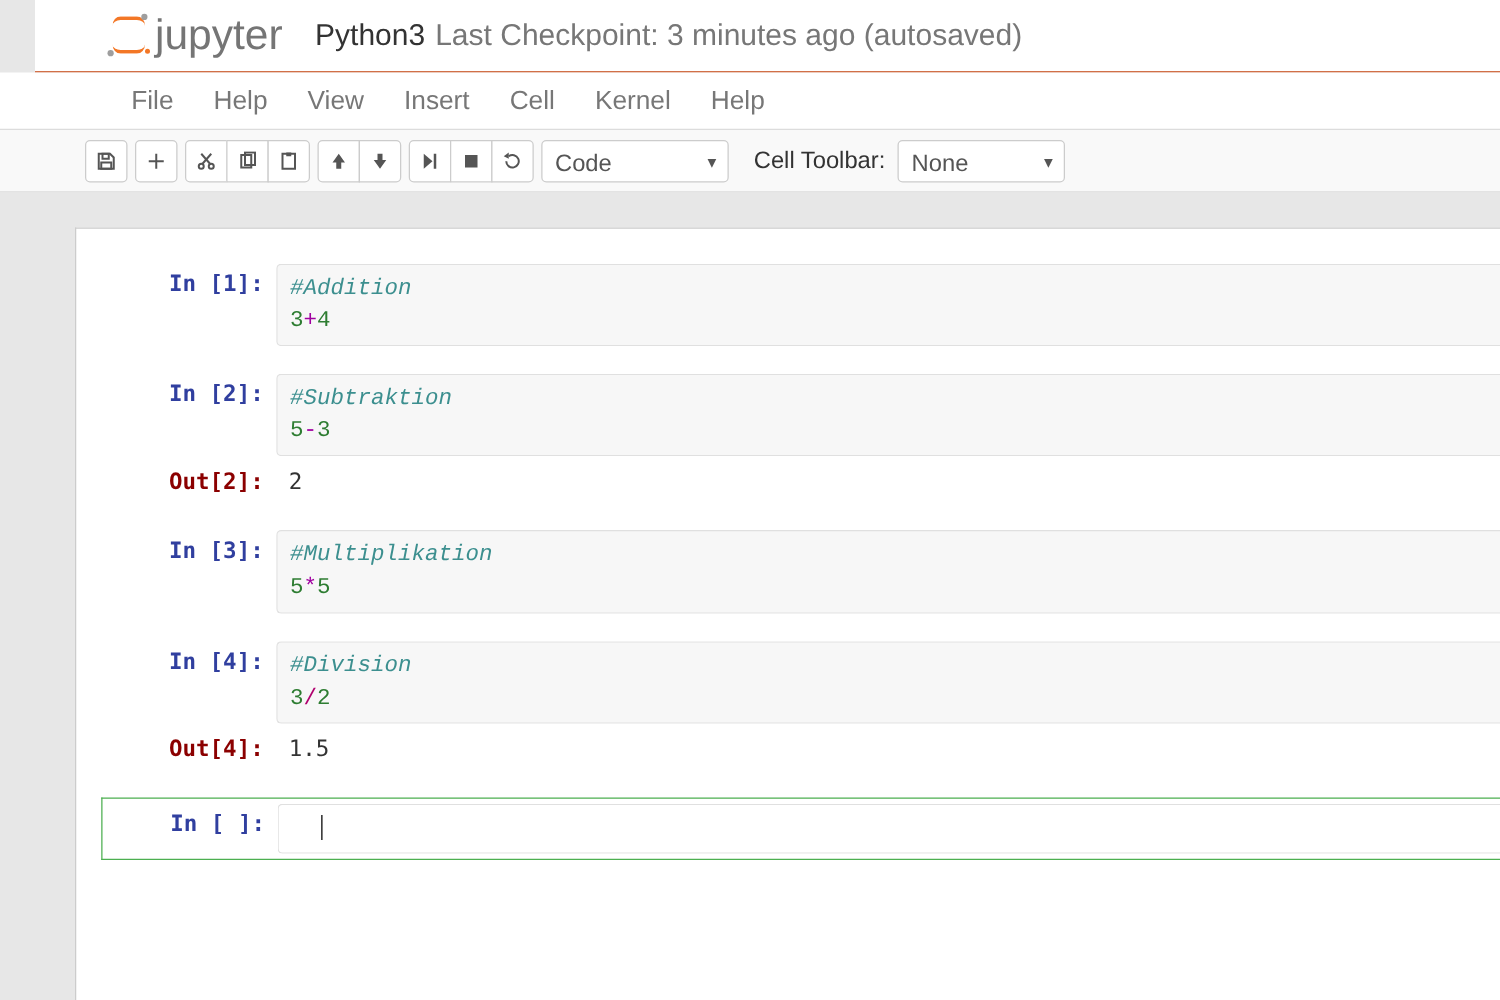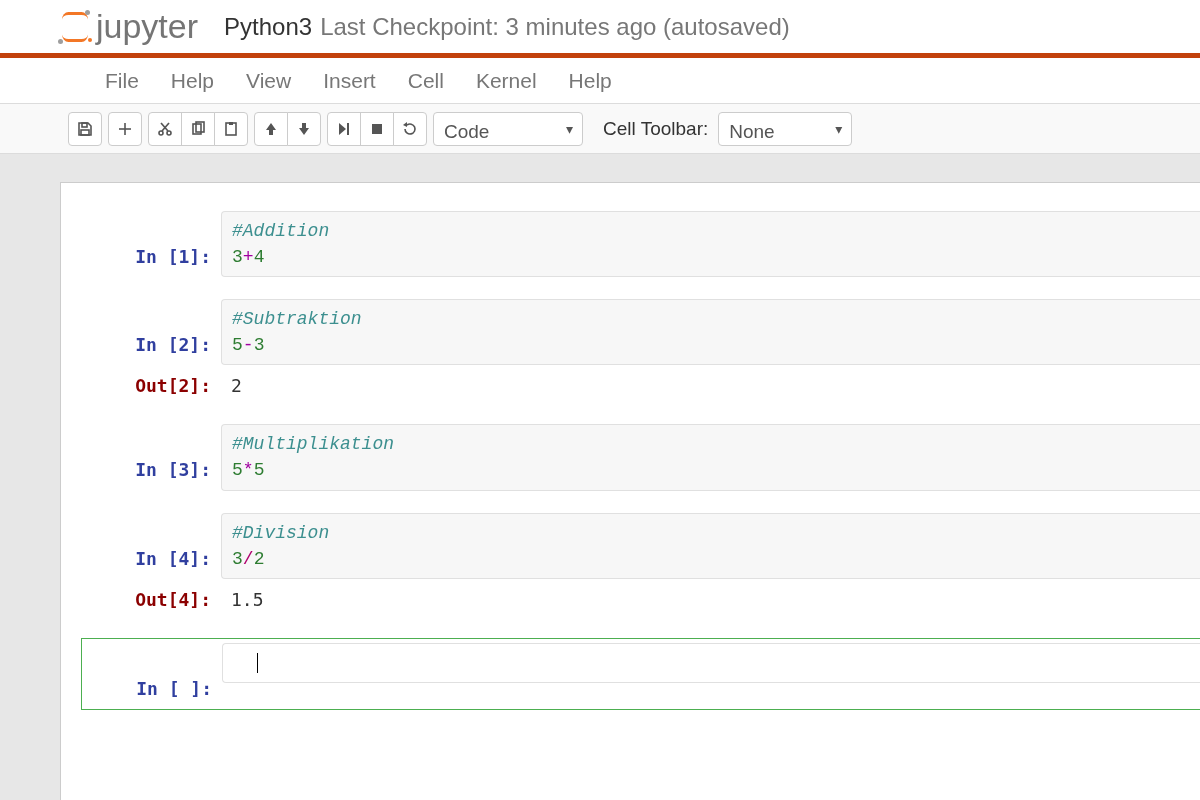--- a/index.html
+++ b/index.html
@@ -14,21 +14,22 @@
     overflow:hidden;
   }
 
   
   .header {
     background:#fff;
     height:58px;
     display:flex;
     align-items:center;
     padding-left:60px;
-    border-bottom:5px solid #c2410c;
+    border-bottom:1px solid #c2410c;
+    margin-left:28px;
   }
   .logo {
     display:flex;
     align-items:baseline;
     font-family: "Helvetica Neue", Helvetica, Arial, sans-serif;
     color:#757575;
     font-size:34px;
     letter-spacing:0;
     margin-right:26px;
   }
@@ -150,21 +151,21 @@
     font-size:18px;
     font-weight:bold;
   }
   .prompt.in  {color:#303F9F;color:#2e3f8f;}
   .prompt.in  {color:#303F9F;}
   .prompt.in  {color:#303F9F;}
   .prompt.in  {color:#303F9F;}
   .prompt.in {color:#303f9f;}
   .prompt.in {color:#303f9f;}
   
-  .prompt.in {color:#303F9F;margin-top:29px;}
+  .prompt.in {color:#303F9F;}
   .prompt.in {color:#2B4B7C;}
   .prompt {font-weight:bold;}
   .prompt {font-weight:600;}
   
   .prompt{font-weight:bold;}
   .prompt.in  {color:#303F9F;}
   .prompt.out {color:#8B0000;}
 
   .input-area, .output-area{
     flex:1;

